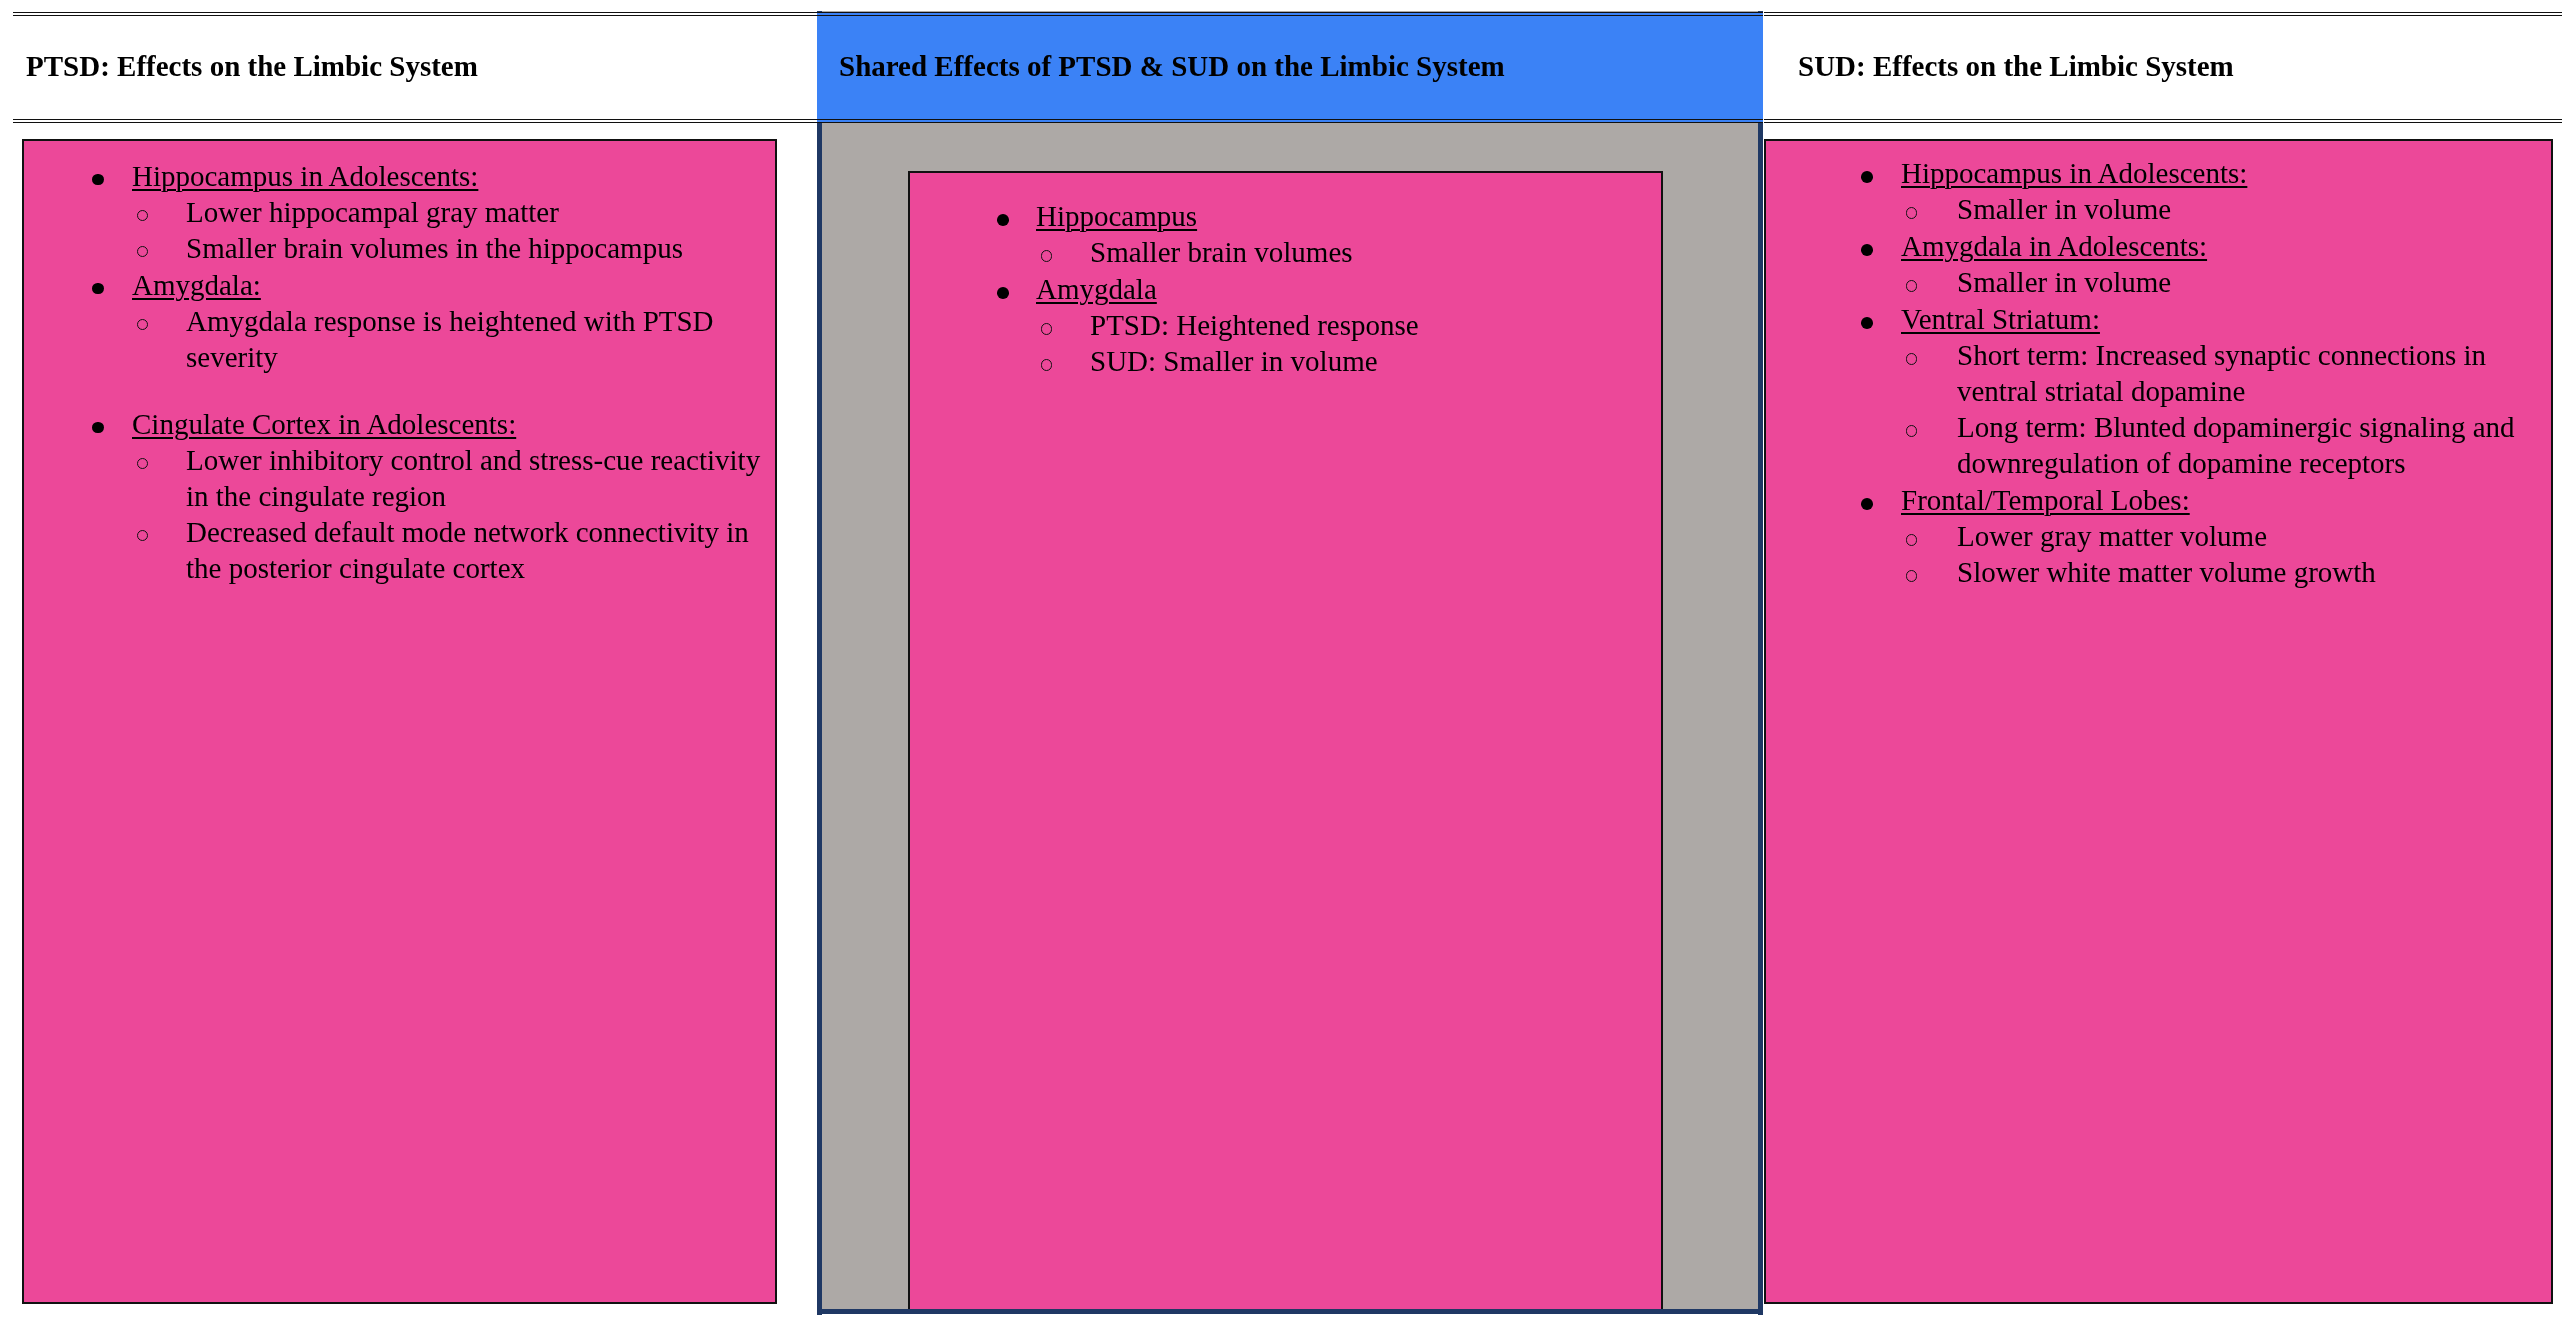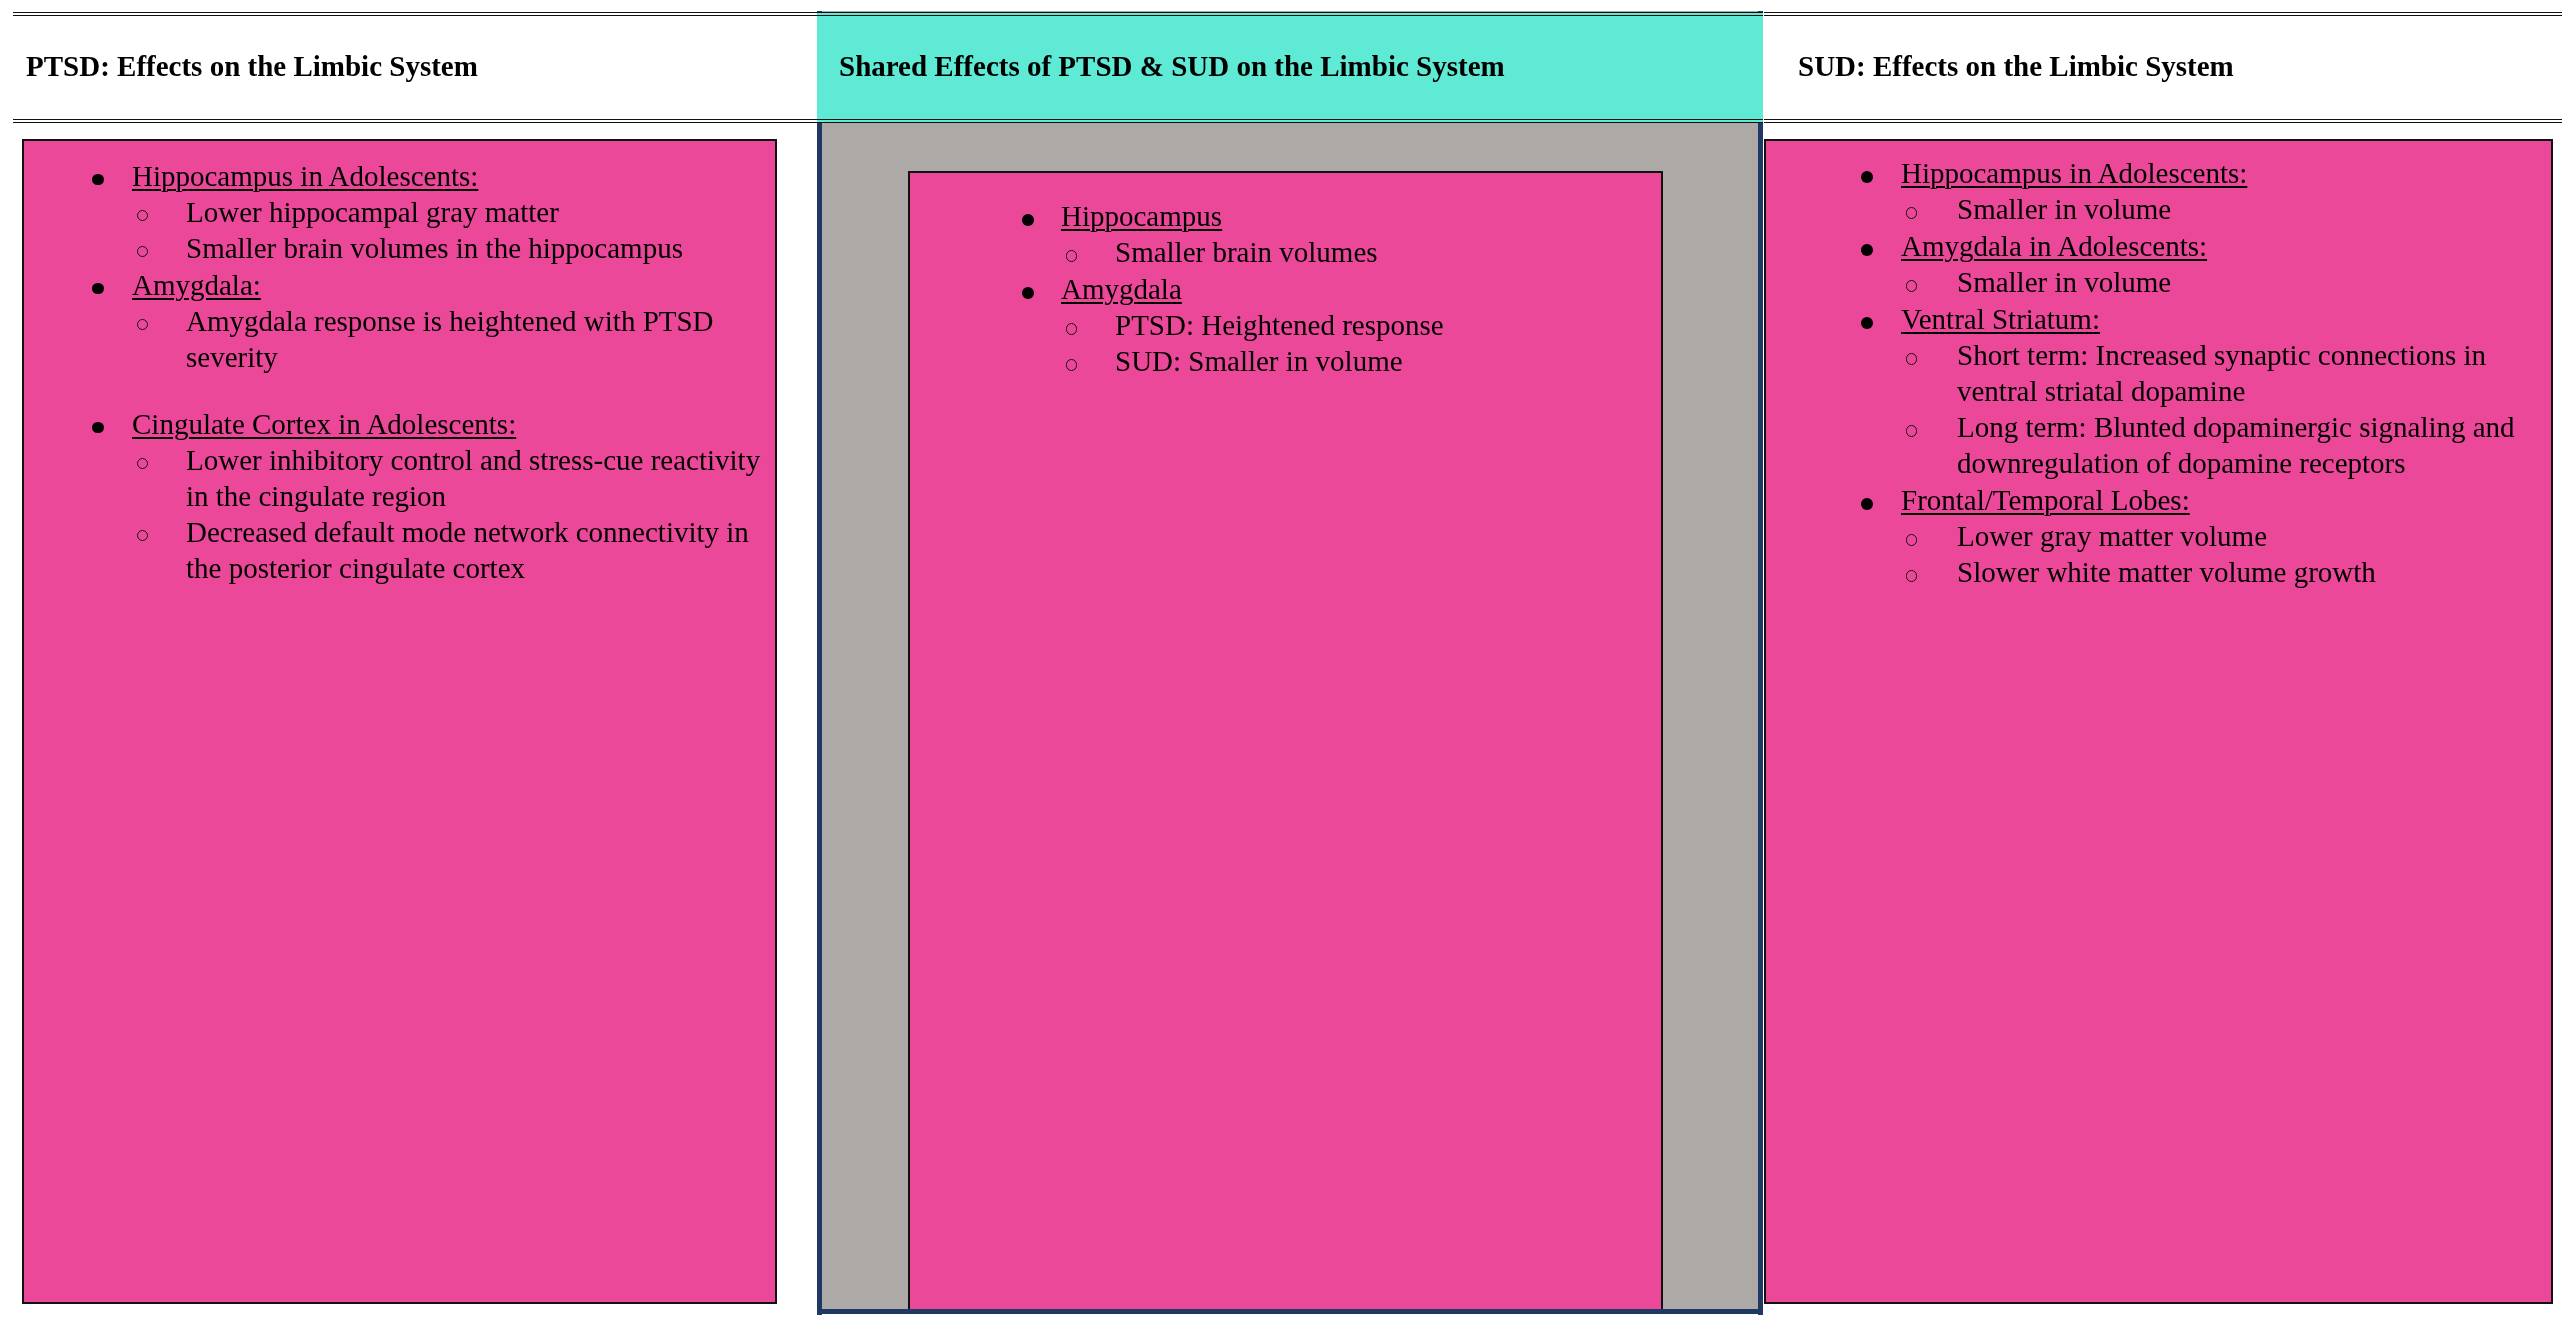--- a/index.html
+++ b/index.html
@@ -46,21 +46,21 @@
     left: 0; top: 11.7px;
     width: 100%;
     height: 111px;
     border-top: 4.1px double #101010;
     border-bottom: 4.1px double #101010;
     display: flex;
     align-items: center;
   }
   .col-left .hdr  { left: 13px; width: 805px; }
   .col-right .hdr { left: 0px;  width: 798px; }
-  .col-mid  .hdr  { left: 0px;  width: 946px; background:#5eead4; z-index:6;
+  .col-mid  .hdr  { left: 0px;  width: 946px; background:#3b82f6; z-index:6;
                     border-top: 4.1px double #101010; border-bottom: 4.1px double #101010; }
 
   .hdr-title {
     font-weight: bold;
     font-size: 29px;
     line-height: 1.1;
     white-space: nowrap;
   }
   .col-left  .hdr-title { padding-left: 13px; }
   .col-mid   .hdr-title { padding-left: 22px; }
@@ -159,21 +159,21 @@
     background: transparent;
   }
   .sub-txt {
     font-size: 29px;
     line-height: 1.24;
     display: block;
   }
   .gap { height: 30px; }
 
   
-  .col-mid ul.l1 { padding-top: 26px; margin-left: 25px; }
+  .col-mid ul.l1 { padding-top: 26px; }
   .col-mid ul.l1 > li.b1 { padding-left: 126px; }
   .col-mid ul.l1 > li.b1 > .dot { left: 87px; }
 
   .col-right ul.l1 { padding-top: 15px; }
   .col-right ul.l1 > li.b1 { padding-left: 135px; }
   .col-right ul.l1 > li.b1 > .dot { left: 95px; }
   .col-right ul.l2 > li.b2 { padding-left: 56px; }
 </style>
 </head>
 <body>

